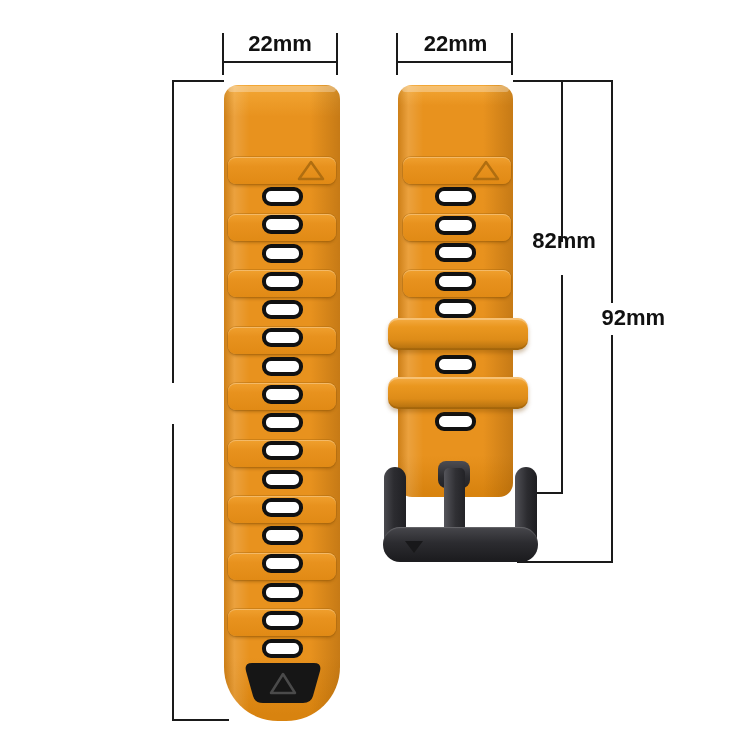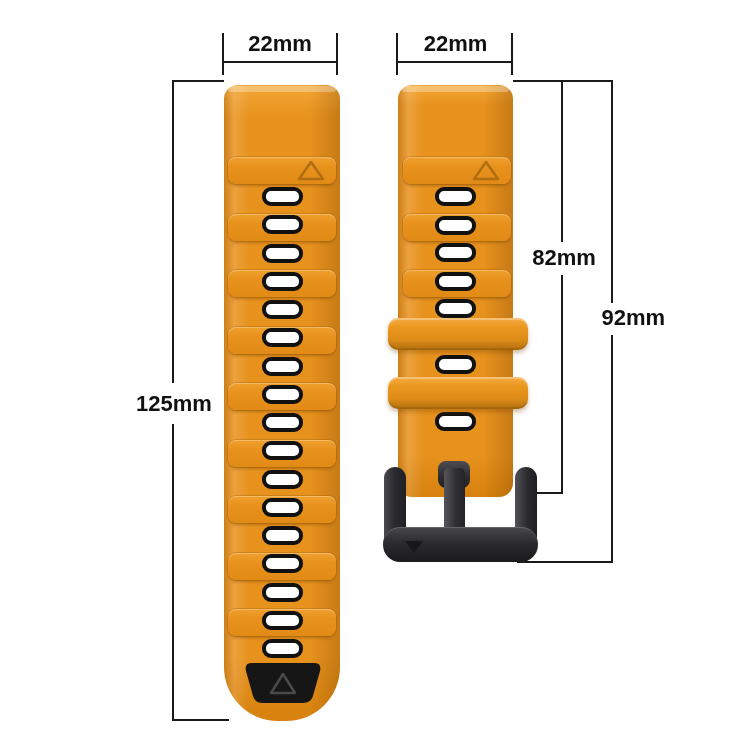--- a/index.html
+++ b/index.html
@@ -44,27 +44,26 @@
 
   <div class="dimline" style="left:396px;top:33px;width:2px;height:42px;"></div>
   <div class="dimline" style="left:511px;top:33px;width:2px;height:42px;"></div>
   <div class="dimline" style="left:396px;top:61px;width:117px;height:2px;"></div>
   <div class="dimlabel" style="left:398px;top:31px;width:115px;">22mm</div>
 
   <div class="dimline" style="left:173px;top:80px;width:51px;height:2px;"></div>
   <div class="dimline" style="left:172px;top:80px;width:2px;height:303px;"></div>
   <div class="dimline" style="left:172px;top:424px;width:2px;height:297px;"></div>
   <div class="dimline" style="left:173px;top:719px;width:56px;height:2px;"></div>
-  <div class="dimlabel" style="left:114px;top:391px;width:120px;">125mm</div>
 
   <div class="dimline" style="left:513px;top:80px;width:100px;height:2px;"></div>
   <div class="dimline" style="left:561px;top:80px;width:2px;height:162px;"></div>
   <div class="dimline" style="left:561px;top:275px;width:2px;height:219px;"></div>
   <div class="dimline" style="left:527px;top:492px;width:36px;height:2px;"></div>
-  <div class="dimlabel" style="left:513px;top:245px;width:102px;">82mm</div>
+  <div class="dimlabel" style="left:513px;top:228px;width:102px;">82mm</div>
   <div class="dimline" style="left:611px;top:80px;width:2px;height:223px;"></div>
   <div class="dimline" style="left:611px;top:335px;width:2px;height:228px;"></div>
   <div class="dimline" style="left:517px;top:561px;width:96px;height:2px;"></div>
   <div class="dimlabel" style="left:565px;top:305px;width:100px;text-align:right;">92mm</div>
 
   <div class="strap" style="left:224px;top:85px;width:116px;height:636px;border-radius:14px 14px 54px 54px;"></div>
   <div class="abs" style="left:228px;top:86px;width:108px;height:6px;border-radius:6px;background:rgba(255,255,255,.30);"></div>
   <div id="left-ridges">
       <div class="ridge" style="left: 228px; top: 157px;">
         <svg width="30" height="24" viewBox="0 0 30 24" style="position: absolute; right: 10px; top: 2px;">

